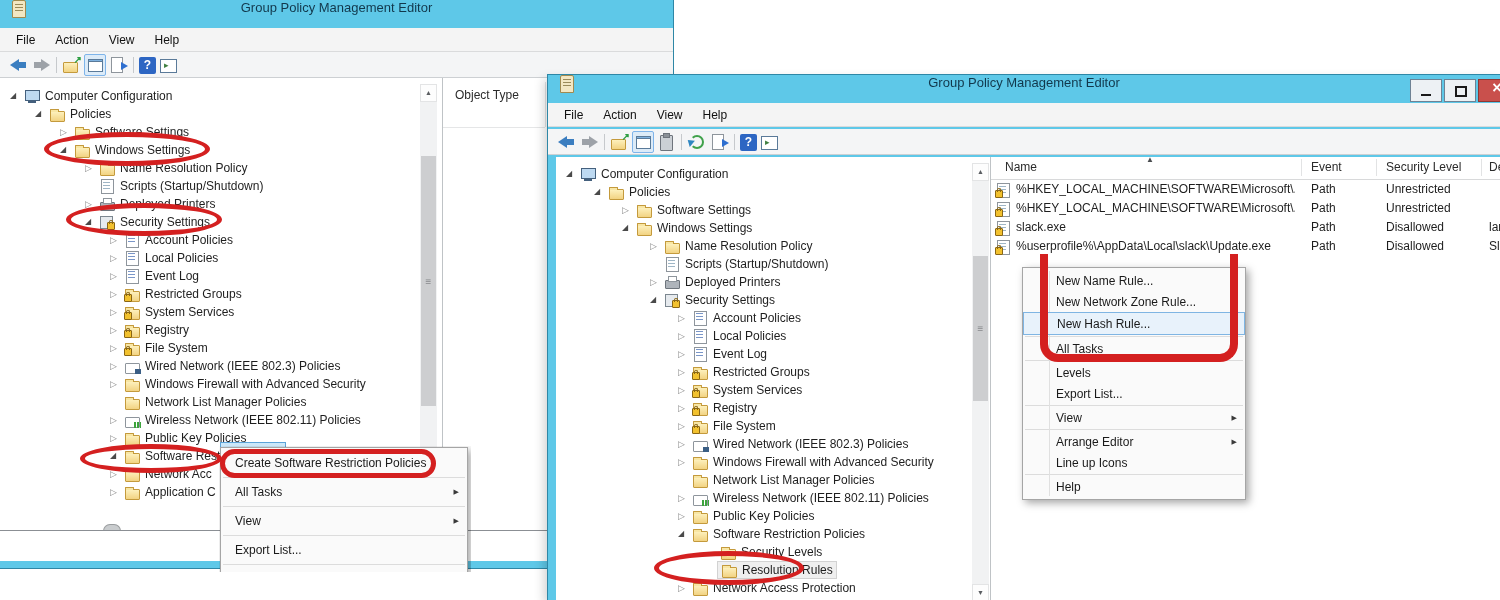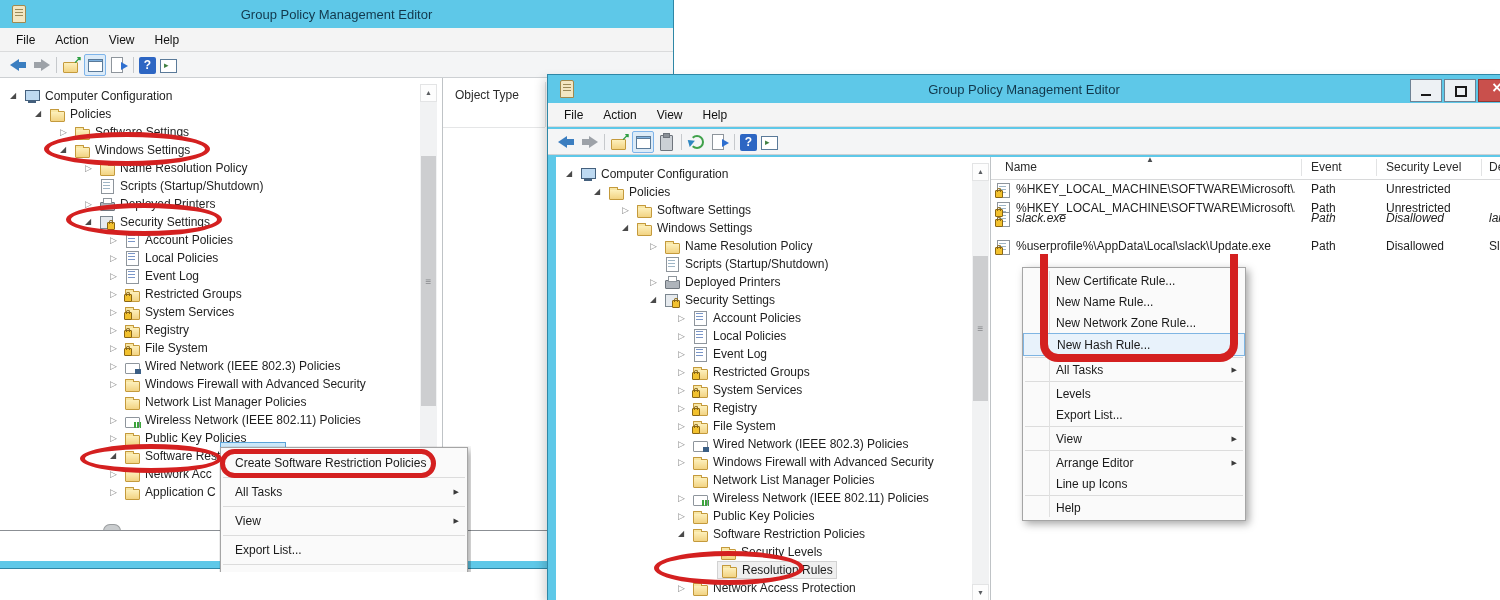--- a/index.html
+++ b/index.html
@@ -1,20 +1,20 @@
 <!DOCTYPE html>
 <html><head>
 <meta charset="utf-8">
 <style>
   html,body{margin:0;padding:0;background:#fff;}
   #stage{position:relative;width:1500px;height:600px;overflow:hidden;background:#fff;
          font-family:"Liberation Sans",sans-serif;font-size:12px;color:#1e1e1e;}
   
   .win{position:absolute;background:#5EC8E8;outline:1px solid #2E87A6;}
-  .titlebar{position:absolute;left:0;top:0;right:0;height:28px;display:flex;align-items:center;}
+  .titlebar{position:absolute;left:0;top:0;right:0;height:28px;display:flex;align-items:flex-start;}
   .titlebar .title{position:absolute;left:0;right:0;text-align:center;color:#12384C;font-size:13px;}
   .scroll-ico{position:relative;width:12px;height:16px;margin-left:12px;background:#F3E7C3;
               border:1px solid #A08A50;border-radius:2px 2px 0 0;z-index:2;}
   .scroll-ico::before{content:'';position:absolute;left:2px;top:3px;right:2px;height:8px;
               background:repeating-linear-gradient(#9a8a5a 0 1px,transparent 1px 3px);}
   .menubar{position:absolute;left:0;right:0;height:24px;background:#F4F4F4;border-bottom:1px solid #DADBDC;
            display:flex;align-items:center;padding-left:6px;box-sizing:border-box;}
   .mitem{padding:0 10px;color:#101010;}
   .toolbar{position:absolute;left:0;right:0;height:26px;background:#F4F5F6;border-bottom:1px solid #CDD0D3;
            display:flex;align-items:center;padding-left:8px;box-sizing:border-box;}
@@ -612,21 +612,21 @@
             <span class="lcell lc0">
               <span class="tico t-doc">
                 <i class="lock"></i>
               </span>
               <span>%HKEY_LOCAL_MACHINE\SOFTWARE\Microsoft\...</span>
             </span>
             <span class="lcell lc1">Path</span>
             <span class="lcell lc2">Unrestricted</span>
             <span class="lcell lc3"></span>
           </div>
-          <div class="lrow" style="top: 52px; font-style: italic;">
+          <div class="lrow" style="top: 61px;">
             <span class="lcell lc0">
               <span class="tico t-doc">
                 <i class="lock"></i>
               </span>
               <span>slack.exe</span>
             </span>
             <span class="lcell lc1">Path</span>
             <span class="lcell lc2">Disallowed</span>
             <span class="lcell lc3">lar</span>
           </div>
@@ -639,23 +639,20 @@
             </span>
             <span class="lcell lc1">Path</span>
             <span class="lcell lc2">Disallowed</span>
             <span class="lcell lc3">Sla</span>
           </div>
         </div>
     </div>
   </section>
 
   <div class="ctx gutter" id="w2ctx" style="left:1022px;top:267px;width:224px;z-index:20;">
-      <div class="mi" style="height: 21px; padding-left: 33px;">
-        <span>New Certificate Rule...</span>
-      </div>
       <div class="mi" style="height: 21px; padding-left: 33px;">
         <span>New Name Rule...</span>
       </div>
       <div class="mi" style="height: 21px; padding-left: 33px;">
         <span>New Network Zone Rule...</span>
       </div>
       <div class="mi hl" style="height: 21px; padding-left: 33px;">
         <span>New Hash Rule...</span>
       </div>
       <div class="msep"></div>

